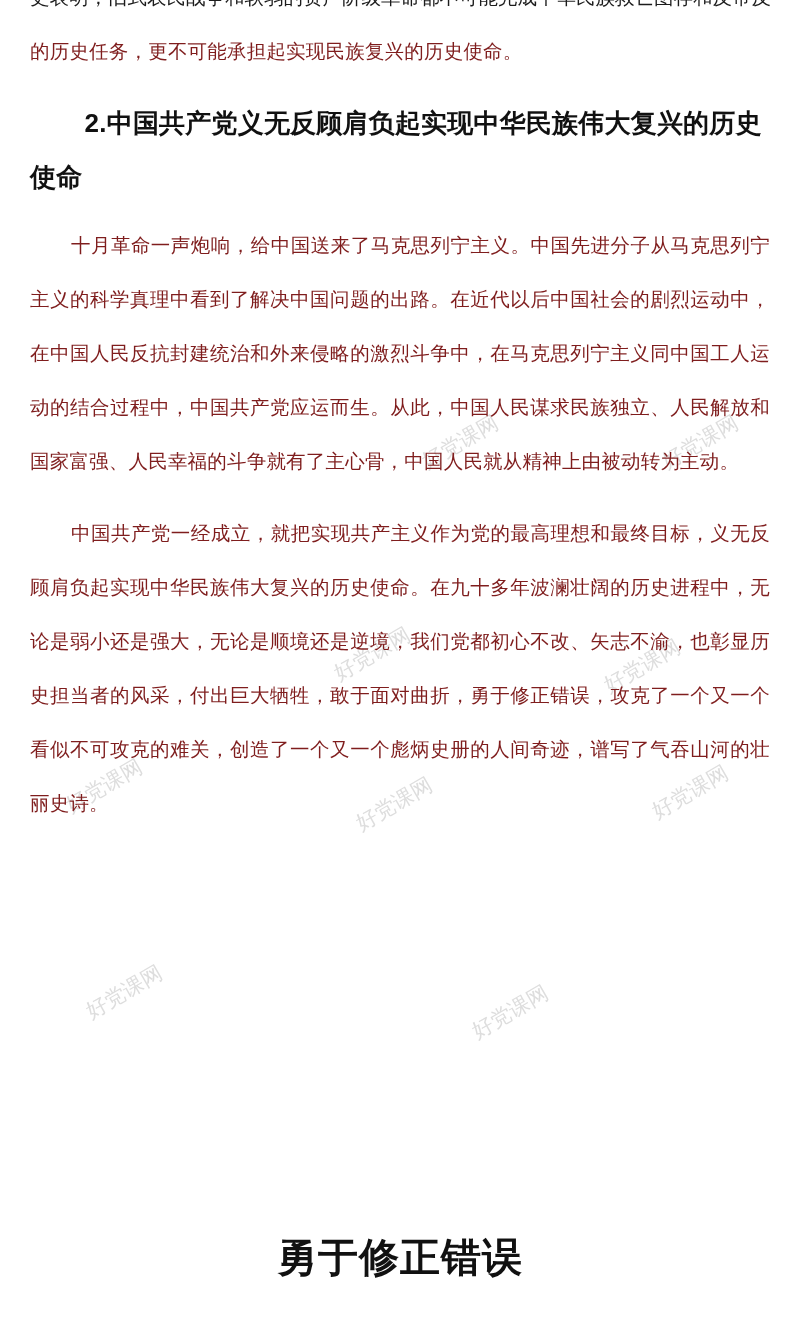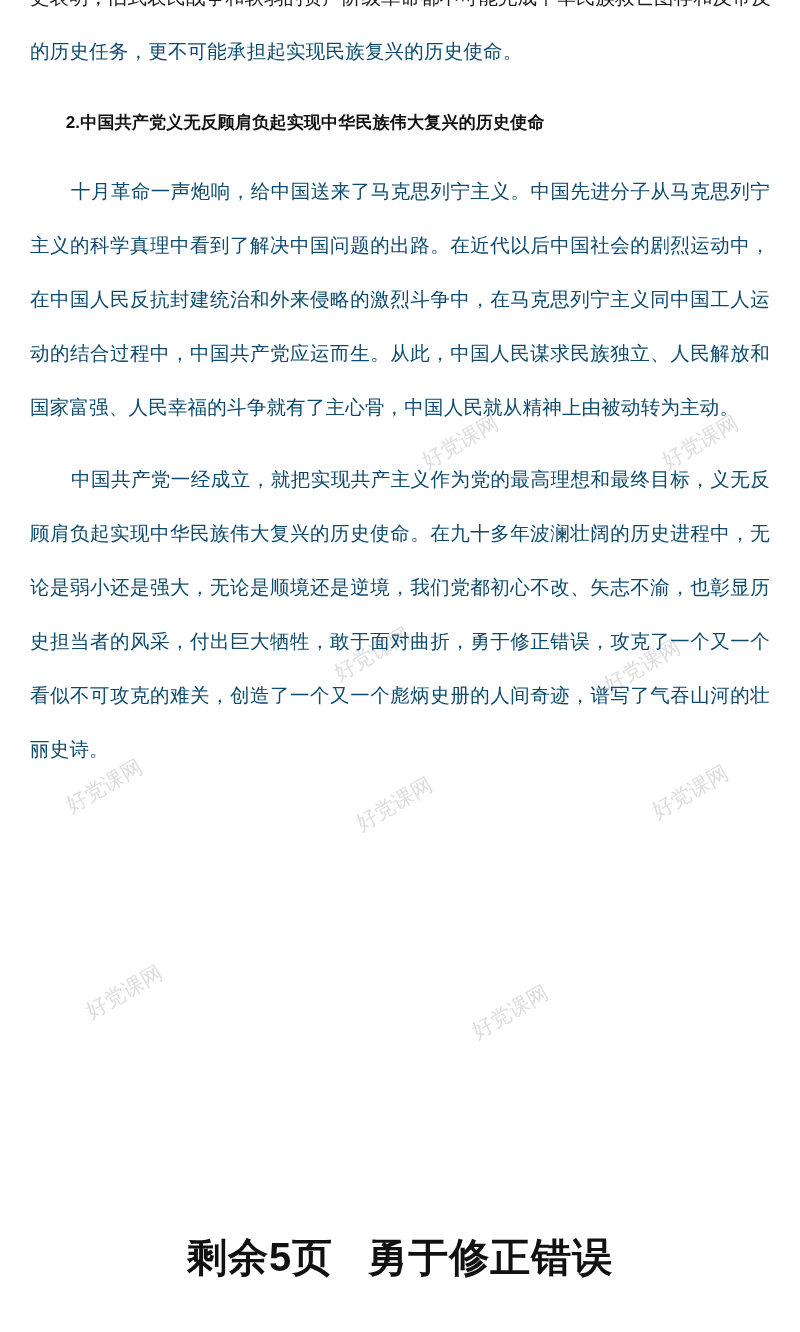--- a/index.html
+++ b/index.html
@@ -32,21 +32,21 @@
   }
 
   
   p.para {
     margin: 0 0 18px 0;
     font-size: 19.5px;
     line-height: 54px;
     text-align: justify;
     text-justify: inter-ideograph;
     letter-spacing: 0.2px;
-    color: #0c4a6e;
+    color: #7f1d1d;
   }
   p.para.indent {
     text-indent: 2.1em;
   }
   p.first-clipped {
     margin-top: 0;
   }
 
   
   .clip-top {
@@ -60,21 +60,21 @@
     left: 0;
     right: 0;
     font-size: 19.5px;
     line-height: 54px;
     white-space: nowrap;
     color: #1c1c1c;
   }
 
   h3.heading {
     margin: 14px 0 14px 0;
-    font-size: 17px;
+    font-size: 26px;
     font-weight: bold;
     line-height: 54px;
     text-indent: 2.1em;
     color: #111;
     letter-spacing: 0.2px;
   }
 
   
   .wm {
     position: absolute;
@@ -150,17 +150,16 @@
 
     <p class="para indent">十月革命一声炮响，给中国送来了马克思列宁主义。中国先进分子从马克思列宁主义的科学真理中看到了解决中国问题的出路。在近代以后中国社会的剧烈运动中，在中国人民反抗封建统治和外来侵略的激烈斗争中，在马克思列宁主义同中国工人运动的结合过程中，中国共产党应运而生。从此，中国人民谋求民族独立、人民解放和国家富强、人民幸福的斗争就有了主心骨，中国人民就从精神上由被动转为主动。</p>
 
     <p class="para indent">中国共产党一经成立，就把实现共产主义作为党的最高理想和最终目标，义无反顾肩负起实现中华民族伟大复兴的历史使命。在九十多年波澜壮阔的历史进程中，无论是弱小还是强大，无论是顺境还是逆境，我们党都初心不改、矢志不渝，也彰显历史担当者的风采，付出巨大牺牲，敢于面对曲折，勇于修正错误，攻克了一个又一个看似不可攻克的难关，创造了一个又一个彪炳史册的人间奇迹，谱写了气吞山河的壮丽史诗。</p>
 
   </div>
 
   <div class="footer-sep"></div>
 
   <div class="footer-banner">
-    <span class="ft">剩余5页</span>
     <span class="ft">勇于修正错误</span>
   </div>
 
 </div>
 
 </body></html>

